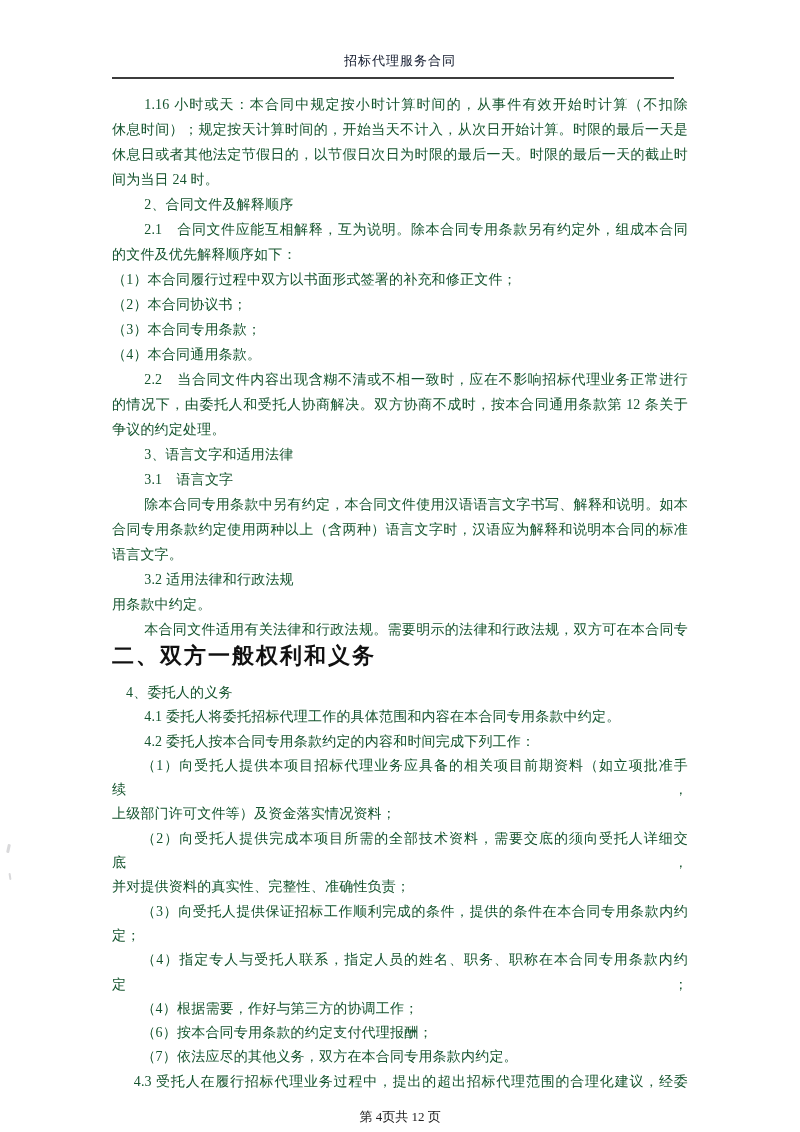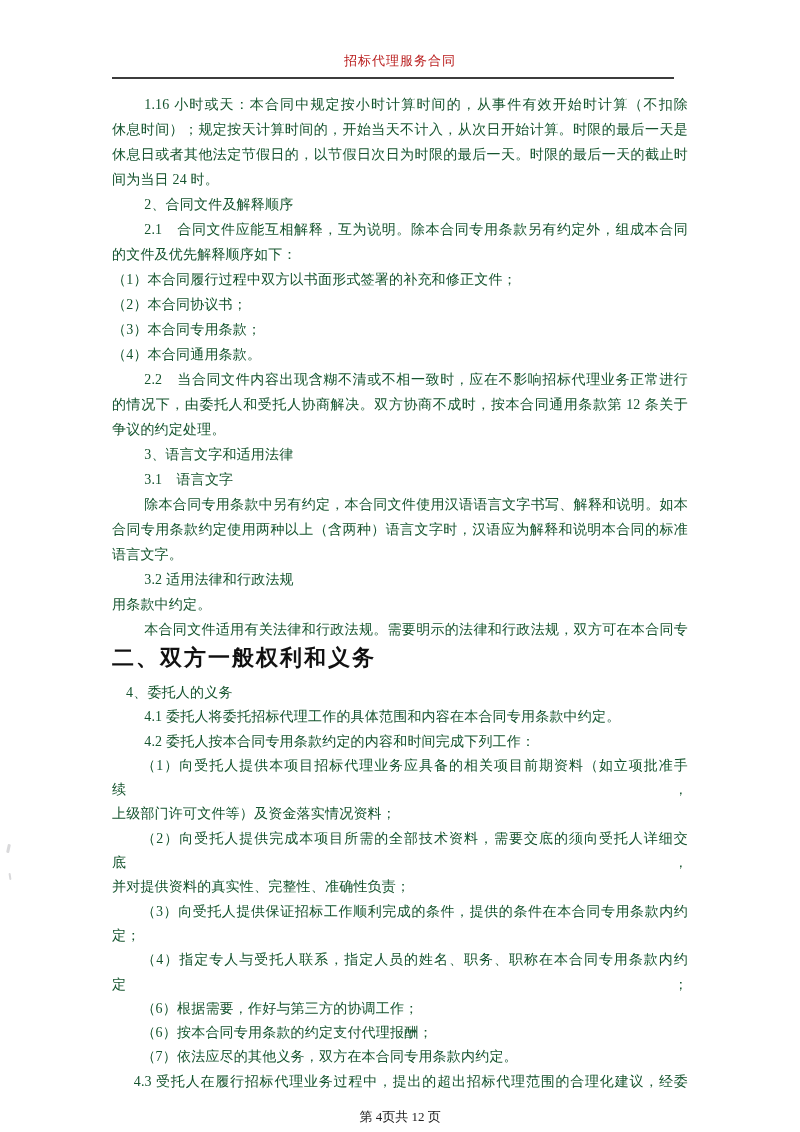--- a/index.html
+++ b/index.html
@@ -14,21 +14,21 @@
     box-sizing:border-box;
     padding:0 112px;
   }
   .content{width:576px;}
   .header-title{
     margin-top:52px;
     text-align:center;
     font-size:13px;
     line-height:17px;
     letter-spacing:1px;
-    color:#b91c1c;
+    color:#0f172a;
   }
   .header-rule{
     margin-top:8px;
     height:0;
     border-top:2px solid #3c3c3c;
     width:562px;
   }
   .block{font-size:14px;color:#14532d;}
   .block-a{margin-top:13px;}
   .block-a .line{line-height:25px;}
@@ -40,21 +40,21 @@
   .ind-43{text-indent:1.55em;}
   .ind-item{text-indent:2.1em;}
   .j{text-align:justify;text-align-last:justify;}
   .h1{
     margin:1px 0 0 0;
     font-size:22px;
     font-weight:bold;
     line-height:30px;
     letter-spacing:2px;
     color:#111;
-    font-family:Liberation Sans, sans-serif;
+    font-family:Liberation Mono, monospace;
   }
   .footer{
     margin-top:14px;
     text-align:center;
     font-size:13px;
     line-height:18px;
     color:#222;
   }
   .artifact{
     position:absolute;
@@ -106,21 +106,21 @@
         <div class="line ind-sm">4、委托人的义务</div>
         <div class="line ind">4.1 委托人将委托招标代理工作的具体范围和内容在本合同专用条款中约定。</div>
         <div class="line ind">4.2 委托人按本合同专用条款约定的内容和时间完成下列工作：</div>
         <div class="line ind-item j">（1）向受托人提供本项目招标代理业务应具备的相关项目前期资料（如立项批准手续，</div>
         <div class="line">上级部门许可文件等）及资金落实情况资料；</div>
         <div class="line ind-item j">（2）向受托人提供完成本项目所需的全部技术资料，需要交底的须向受托人详细交底，</div>
         <div class="line">并对提供资料的真实性、完整性、准确性负责；</div>
         <div class="line ind-item j">（3）向受托人提供保证招标工作顺利完成的条件，提供的条件在本合同专用条款内约</div>
         <div class="line">定；</div>
         <div class="line ind-item j">（4）指定专人与受托人联系，指定人员的姓名、职务、职称在本合同专用条款内约定；</div>
-        <div class="line ind-item">（6）根据需要，作好与第三方的协调工作；</div>
+        <div class="line ind-item">（4）根据需要，作好与第三方的协调工作；</div>
         <div class="line ind-item">（6）按本合同专用条款的约定支付代理报酬；</div>
         <div class="line ind-item">（7）依法应尽的其他义务，双方在本合同专用条款内约定。</div>
         <div class="line ind-43 j">4.3 受托人在履行招标代理业务过程中，提出的超出招标代理范围的合理化建议，经委</div>
       </div>
 
     <div class="footer">第 4页共 12 页</div>
   </div>
 
   <div class="artifact a1"></div>
   <div class="artifact a2"></div>

